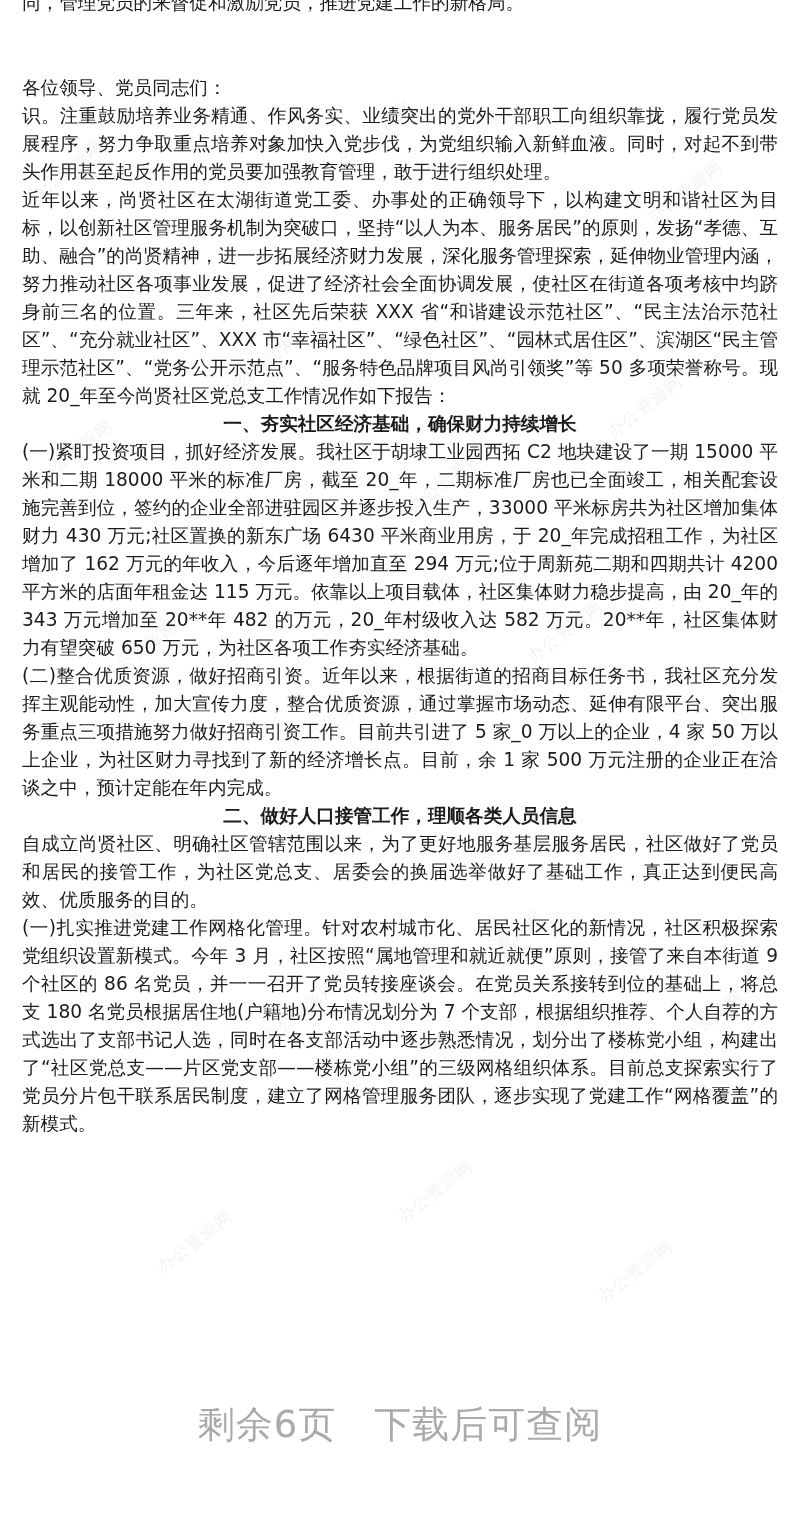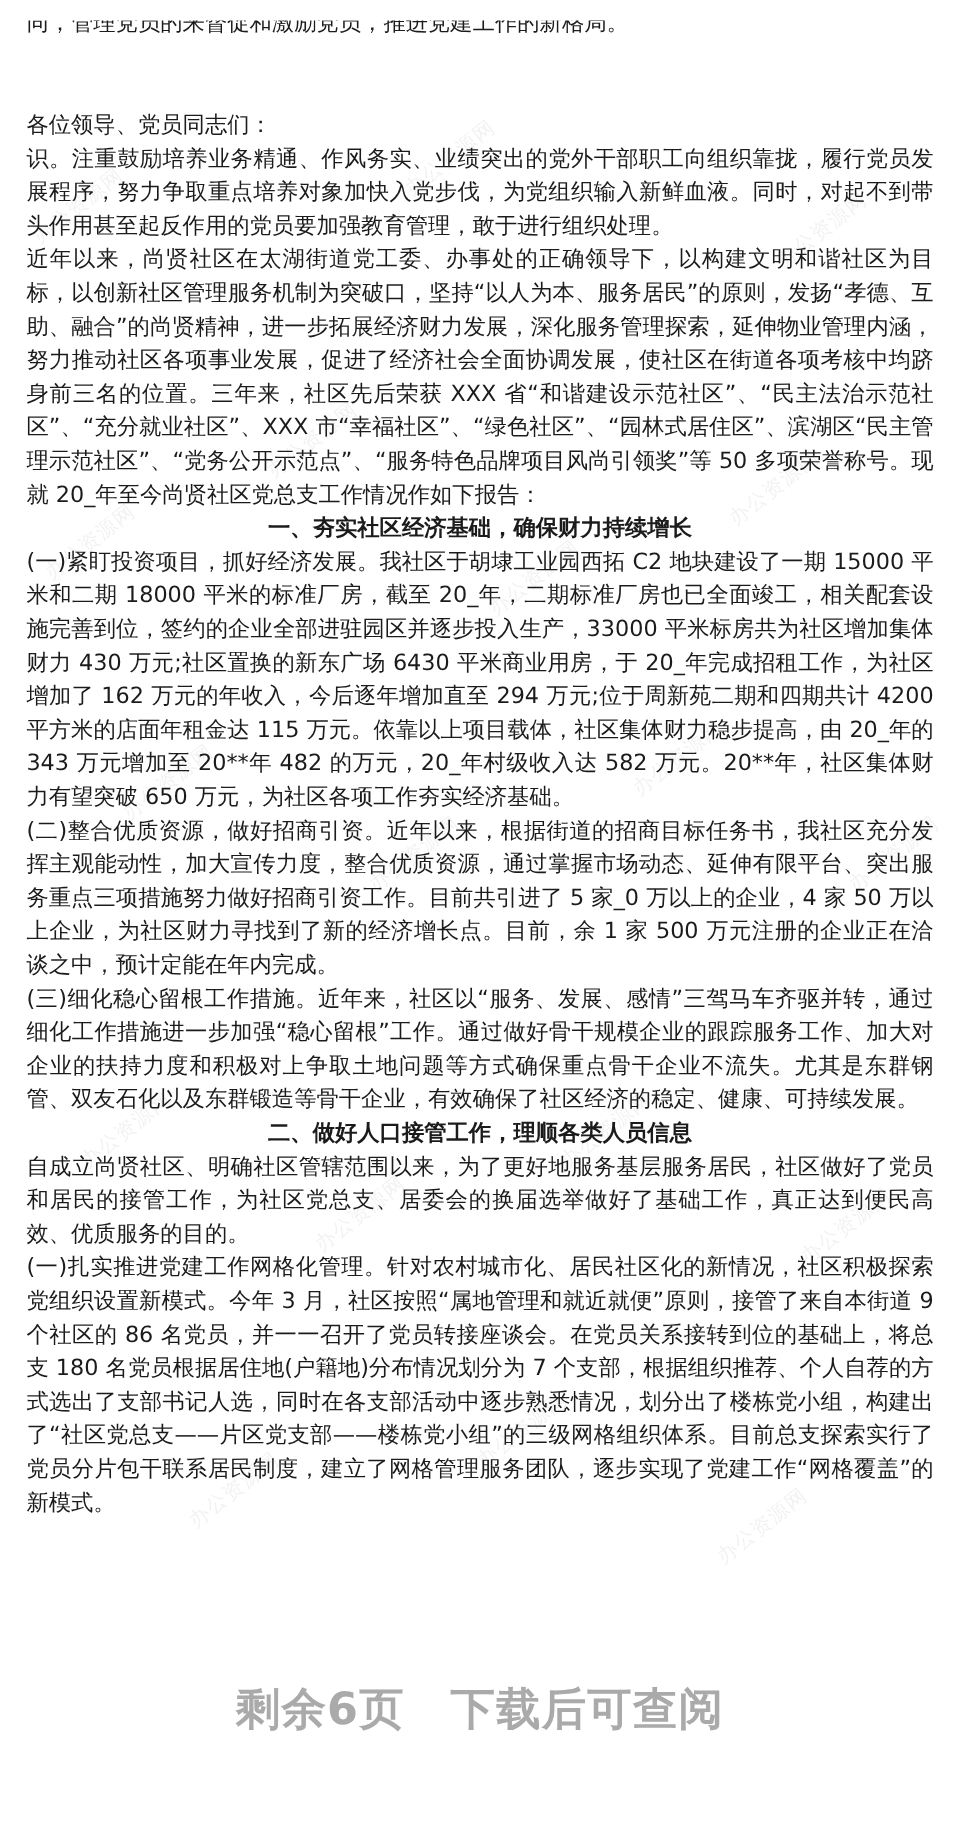--- a/index.html
+++ b/index.html
@@ -34,21 +34,21 @@
     white-space: nowrap;
     transform: rotate(-38deg);
     transform-origin: center;
     font-family: "DejaVu Sans", "Liberation Sans", sans-serif;
   }
 
   
   .doc {
     position: relative;
     z-index: 2;
-    padding: 17px 22px;
+    padding: 0 22px;
     box-sizing: border-box;
     width: 800px;
   }
   .clip-top {
     height: 18px;
     overflow: hidden;
     position: relative;
   }
   .clip-top p {
     margin: 0;
@@ -82,21 +82,21 @@
     left: 0;
     right: 0;
     top: 1400px;
     text-align: center;
     z-index: 3;
   }
   .teaser-text {
     display: inline-block;
     color: #aaaaaa;
     font-size: 37px;
-    font-weight: bold;
+    font-weight: normal;
     letter-spacing: 1px;
     font-family: "DejaVu Sans", "Liberation Sans", sans-serif;
   }
   .teaser-gap {
     display: inline-block;
     width: 28px;
   }
 </style>
 </head>
 <body>
@@ -133,21 +133,20 @@
 
     <div class="gap-break"></div>
 
     <p>各位领导、党员同志们：</p>
     <p>识。注重鼓励培养业务精通、作风务实、业绩突出的党外干部职工向组织靠拢，履行党员发展程序，努力争取重点培养对象加快入党步伐，为党组织输入新鲜血液。同时，对起不到带头作用甚至起反作用的党员要加强教育管理，敢于进行组织处理。</p>
     <p>近年以来，尚贤社区在太湖街道党工委、办事处的正确领导下，以构建文明和谐社区为目标，以创新社区管理服务机制为突破口，坚持“以人为本、服务居民”的原则，发扬“孝德、互助、融合”的尚贤精神，进一步拓展经济财力发展，深化服务管理探索，延伸物业管理内涵，努力推动社区各项事业发展，促进了经济社会全面协调发展，使社区在街道各项考核中均跻身前三名的位置。三年来，社区先后荣获 XXX 省“和谐建设示范社区”、“民主法治示范社区”、“充分就业社区”、XXX 市“幸福社区”、“绿色社区”、“园林式居住区”、滨湖区“民主管理示范社区”、“党务公开示范点”、“服务特色品牌项目风尚引领奖”等 50 多项荣誉称号。现就 20_年至今尚贤社区党总支工作情况作如下报告：</p>
 
     <p class="h">一、夯实社区经济基础，确保财力持续增长</p>
     <p>(一)紧盯投资项目，抓好经济发展。我社区于胡埭工业园西拓 C2 地块建设了一期 15000 平米和二期 18000 平米的标准厂房，截至 20_年，二期标准厂房也已全面竣工，相关配套设施完善到位，签约的企业全部进驻园区并逐步投入生产，33000 平米标房共为社区增加集体财力 430 万元;社区置换的新东广场 6430 平米商业用房，于 20_年完成招租工作，为社区增加了 162 万元的年收入，今后逐年增加直至 294 万元;位于周新苑二期和四期共计 4200 平方米的店面年租金达 115 万元。依靠以上项目载体，社区集体财力稳步提高，由 20_年的 343 万元增加至 20**年 482 的万元，20_年村级收入达 582 万元。20**年，社区集体财力有望突破 650 万元，为社区各项工作夯实经济基础。</p>
     <p>(二)整合优质资源，做好招商引资。近年以来，根据街道的招商目标任务书，我社区充分发挥主观能动性，加大宣传力度，整合优质资源，通过掌握市场动态、延伸有限平台、突出服务重点三项措施努力做好招商引资工作。目前共引进了 5 家_0 万以上的企业，4 家 50 万以上企业，为社区财力寻找到了新的经济增长点。目前，余 1 家 500 万元注册的企业正在洽谈之中，预计定能在年内完成。</p>
-    <p>(三)细化稳心留根工作措施。近年来，社区以“服务、发展、感情”三驾马车齐驱并转，通过细化工作措施进一步加强“稳心留根”工作。通过做好骨干规模企业的跟踪服务工作、加大对企业的扶持力度和积极对上争取土地问题等方式确保重点骨干企业不流失。尤其是东群钢管、双友石化以及东群锻造等骨干企业，有效确保了社区经济的稳定、健康、可持续发展。</p>
 
     <p class="h">二、做好人口接管工作，理顺各类人员信息</p>
     <p>自成立尚贤社区、明确社区管辖范围以来，为了更好地服务基层服务居民，社区做好了党员和居民的接管工作，为社区党总支、居委会的换届选举做好了基础工作，真正达到便民高效、优质服务的目的。</p>
     <p>(一)扎实推进党建工作网格化管理。针对农村城市化、居民社区化的新情况，社区积极探索党组织设置新模式。今年 3 月，社区按照“属地管理和就近就便”原则，接管了来自本街道 9 个社区的 86 名党员，并一一召开了党员转接座谈会。在党员关系接转到位的基础上，将总支 180 名党员根据居住地(户籍地)分布情况划分为 7 个支部，根据组织推荐、个人自荐的方式选出了支部书记人选，同时在各支部活动中逐步熟悉情况，划分出了楼栋党小组，构建出了“社区党总支——片区党支部——楼栋党小组”的三级网格组织体系。目前总支探索实行了党员分片包干联系居民制度，建立了网格管理服务团队，逐步实现了党建工作“网格覆盖”的新模式。</p>
 
     <div class="tail-gap"></div>
   </div>
 
   <div class="teaser">
     <span class="teaser-text">剩余6页</span>

